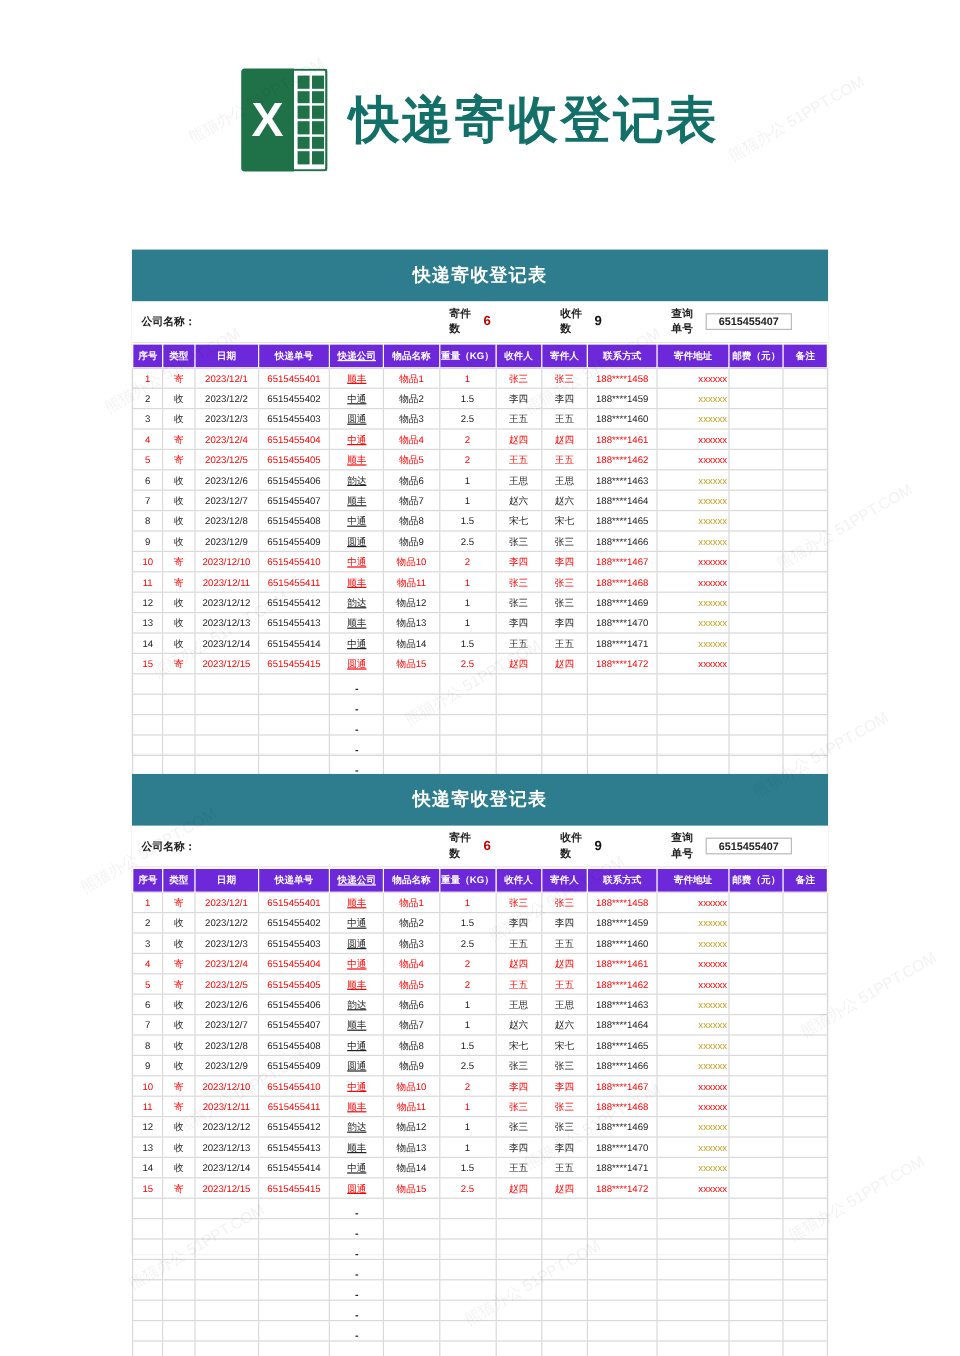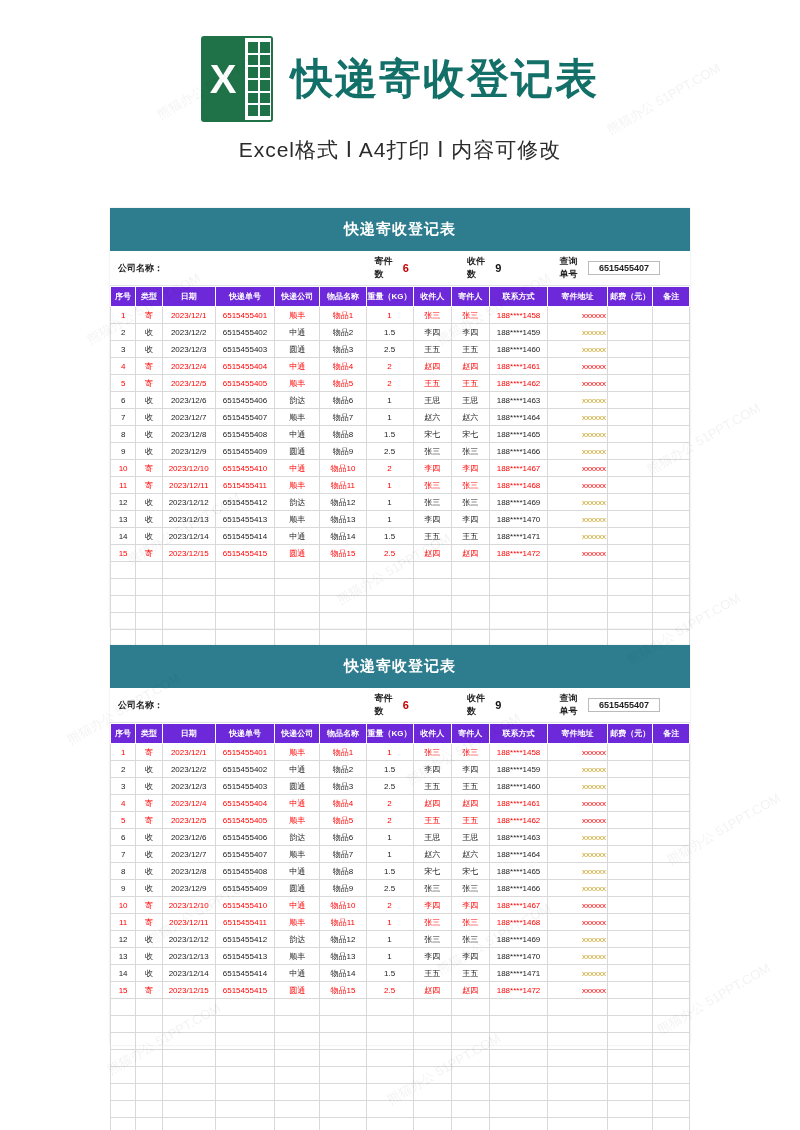--- a/index.html
+++ b/index.html
@@ -75,21 +75,21 @@
   }
   tbody td{
     border:1px solid #d9d9d9;text-align:center;padding:2.5px 1px;height:11px;
     color:#222;white-space:nowrap;
   }
   tr.red td{color:#ff0000;}
   .c-seq{width:26px;}
   .c-type{width:28px;}
   .c-date{width:56px;}
   .c-no{width:64px;}
-  .c-comp{width:48px;}
+  .c-comp{width:48px;text-decoration:underline;}
   .c-item{width:50px;}
   .c-wt{width:44px;}
   .c-recv{width:42px;}
   .c-send{width:42px;}
   .c-phone{width:62px;}
   .c-addr{width:72px;}
   .c-fee{width:44px;}
   .c-memo{width:44px;}
   .xx{color:#c8a020;text-align:right;}
 </style>
@@ -113,21 +113,20 @@
           <i></i>
           <i></i>
           <i></i>
           <i></i>
           <i></i>
           <i></i>
         </div>
     </div>
     <div class="main-title">快递寄收登记表</div>
   </div>
-  <div class="sub-title">Excel格式 Ⅰ A4打印 Ⅰ 内容可修改</div>
 </div>
 
 <div class="page" id="page1">
   <div class="sheet-title">快递寄收登记表</div>
   <div class="info-bar">
     <span class="lbl company">公司名称：</span>
     <span class="cell">
       <span class="lbl">寄件数</span>
       <span class="num">6</span>
     </span>

